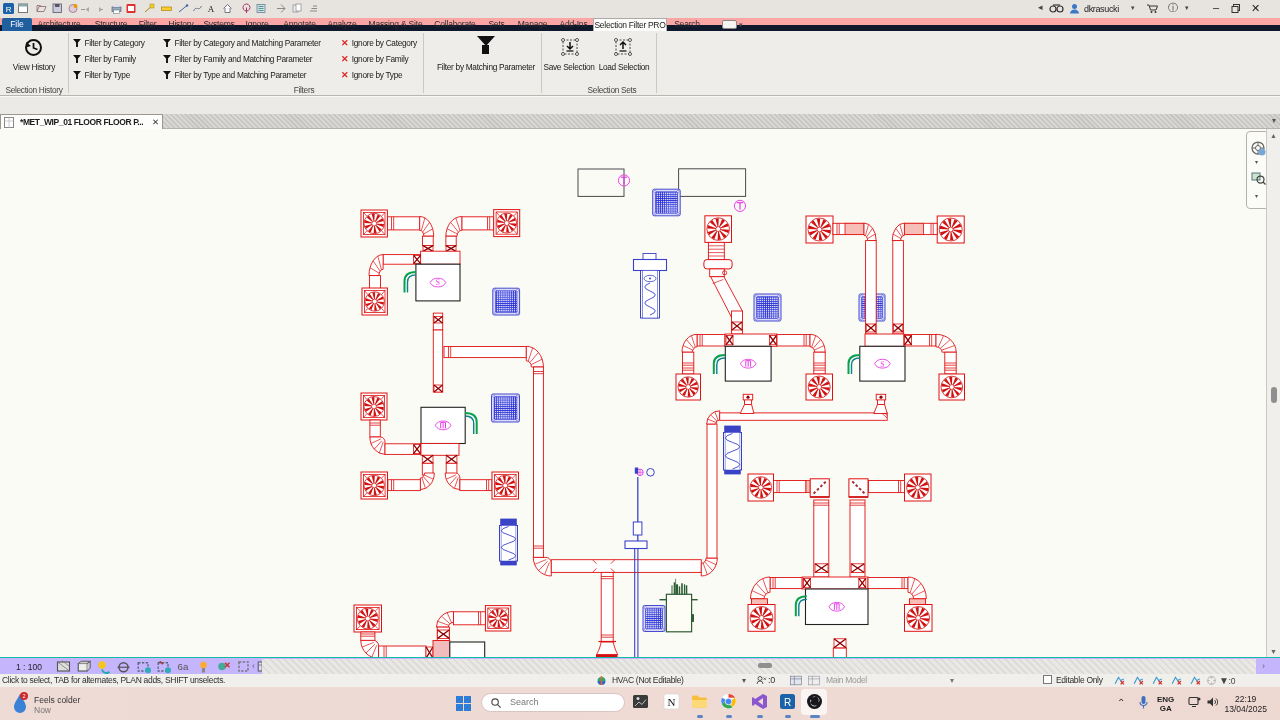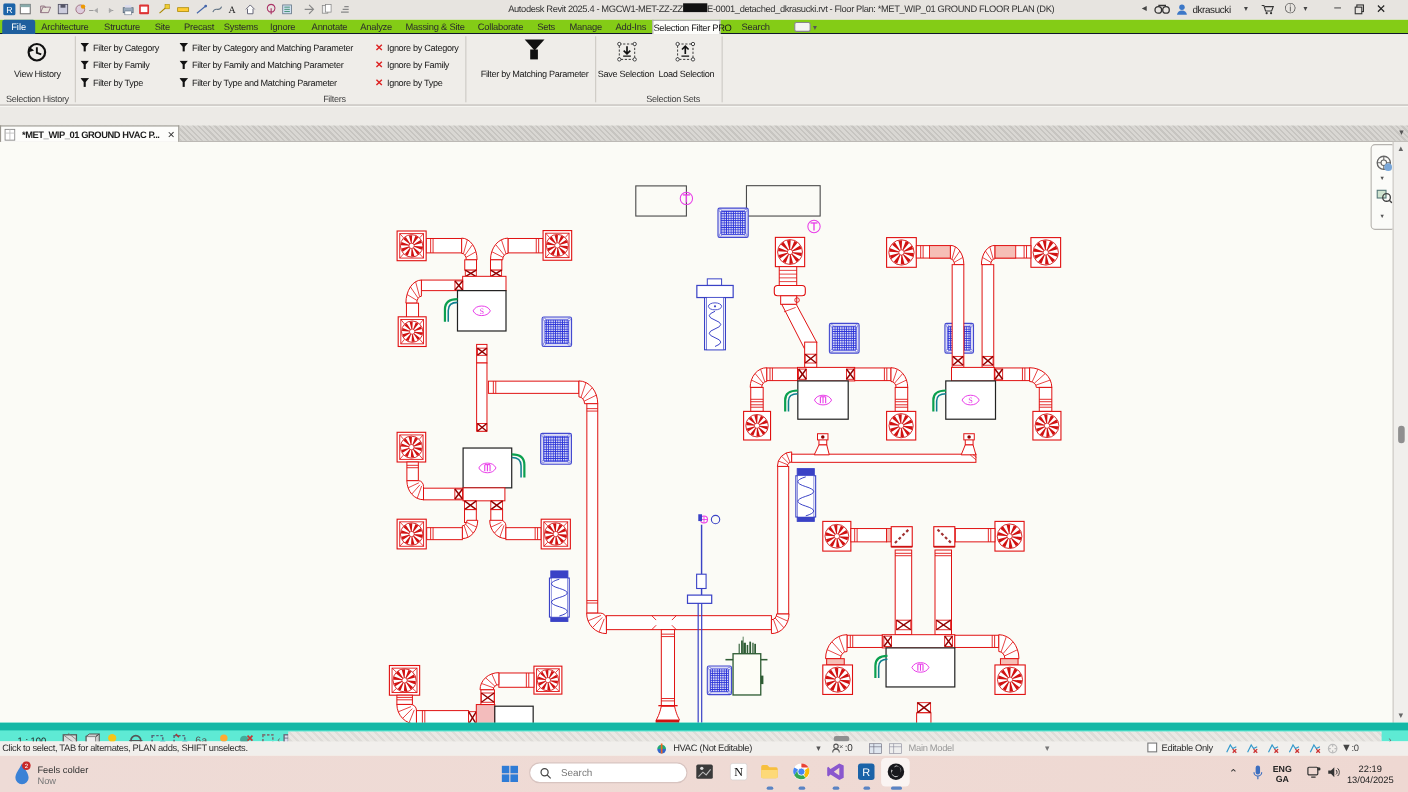--- a/index.html
+++ b/index.html
@@ -1,23 +1,23 @@
 <!DOCTYPE html>
 <html><head><meta charset="utf-8"><style>
 *{margin:0;padding:0;box-sizing:border-box}
 html,body{width:1280px;height:720px;overflow:hidden;font-family:"Liberation Sans",sans-serif;background:#fbfbf6}
 #page{position:relative;width:1280px;height:720px}
 #cv{position:absolute;left:0;top:0;z-index:1}
 .bar{position:absolute;left:0;width:1280px;z-index:3}
 #titlebar{top:0;height:18px;background:#e7e4e0;font-size:8.5px;letter-spacing:-0.35px;color:#333}
-#tabrow{top:18px;height:13px;background:#84cc16;border-bottom:1px solid #0f172a}
+#tabrow{top:18px;height:13px;background:#fca5a5;border-bottom:6px solid #0f172a}
 #ribbon{top:31px;height:65px;background:#efede9;border-bottom:1px solid #b9b6b1}
 #framegap{top:97px;height:17px;background:#eceae6}
 #viewtabs{top:114px;height:15px;background:repeating-linear-gradient(45deg,#c7c5c1 0 1.5px,#d9d7d3 1.5px 3.5px);border-bottom:1px solid #b5b2ae}
-#viewctl{top:657px;height:17px;background:#5eead4;border-top:7px solid #14b8a6}
+#viewctl{top:657px;height:17px;background:#c4b5fd;border-top:1px solid #14b8a6}
 #statusbar{top:674px;height:13px;background:#f1efec;font-size:8.5px;letter-spacing:-0.3px;color:#2e2e2e}
 #taskbar{top:687px;height:33px;background:linear-gradient(90deg,#eedbd6,#efdad4 55%,#eed8d2)}
 .tab{display:inline-block;font-size:8.5px;letter-spacing:-0.2px;color:#2b2b2b;position:absolute;top:0;line-height:13px;white-space:nowrap}
 .tl-ic{position:absolute;top:2.5px;height:11px}
 .vt{position:absolute;left:0;top:0;width:163px;height:15px;background:#fdfdfb;border:1px solid #9a978f;border-bottom:none;font-size:8.5px;letter-spacing:-0.4px;font-weight:700;color:#1c1c1c;line-height:14px;white-space:nowrap}
 .glabel{position:absolute;top:54px;font-size:8.3px;letter-spacing:-0.3px;color:#444;text-align:center}
 .ritem{position:absolute;font-size:8.3px;letter-spacing:-0.3px;color:#1a1a1a;white-space:nowrap}
 .funnel{display:inline-block;width:8px;height:8px;background:#111;clip-path:polygon(0 0,100% 0,62% 45%,62% 100%,38% 100%,38% 45%);vertical-align:-1px;margin-right:3.5px}
 .redx{color:#d22;font-weight:700;margin-right:3.5px;font-size:9px}
 .psep{position:absolute;top:2px;height:60px;width:1px;background:#ccc9c4}
@@ -617,21 +617,20 @@
           <path d="M2,11 h16 M10,3 l8,8 -8,8" fill="none" stroke="#888" stroke-width="2"></path>
         </g>
         <g transform="translate(580,0)">
           <rect x="2" y="4" width="10" height="14" fill="#eee" stroke="#888" stroke-width="1.4"></rect>
           <rect x="8" y="2" width="10" height="14" fill="#fff" stroke="#888" stroke-width="1.4"></rect>
         </g>
         <g transform="translate(614,0)">
           <path d="M2,16 h14 M5,11 h11 M8,6 h8" stroke="#888" stroke-width="2"></path>
         </g>
       </svg>
-      <div style="position:absolute;left:462px;top:3px;white-space:nowrap">Autodesk Revit 2025.4 - MGCW1-MET-ZZ-ZZ<span style="display:inline-block;width:22px;height:8px;background:#111;vertical-align:0"></span>E-0001_detached_dkrasucki.rvt - Floor Plan: *MET_WIP_01 GROUND FLOOR PLAN (DK)</div>
       <div style="position:absolute;left:1038px;top:2px;font-size:9px;color:#444">◂</div>
       <svg class="tl-ic" style="left:1048px;width:18px" viewBox="0 0 36 22">
         <circle cx="10" cy="12" r="6" fill="none" stroke="#333" stroke-width="2.4"></circle>
         <circle cx="24" cy="12" r="6" fill="none" stroke="#333" stroke-width="2.4"></circle>
         <path d="M10,4 h14" stroke="#333" stroke-width="2.4"></path>
       </svg>
       <svg class="tl-ic" style="left:1069px;width:11px" viewBox="0 0 22 22">
         <circle cx="11" cy="7" r="5" fill="#3c78c8"></circle>
         <path d="M2,21 a9,8 0 0 1 18,0 Z" fill="#3c78c8"></path>
       </svg>
@@ -648,33 +647,33 @@
       <svg class="tl-ic" style="left:1231px;width:10px" viewBox="0 0 20 22">
         <rect x="5" y="3" width="12" height="12" fill="none" stroke="#333" stroke-width="2"></rect>
         <rect x="2" y="7" width="12" height="12" fill="#e7e4e0" stroke="#333" stroke-width="2"></rect>
       </svg>
       <div style="position:absolute;left:1251px;top:2px;font-size:11px;color:#222">✕</div>
     </div>
     <div class="bar" id="tabrow">
       <div style="position:absolute;left:2px;top:0;width:30px;height:13px;background:#1f5f9e;color:#fff;font-size:8.5px;text-align:center;line-height:13px;border-radius:2px 2px 0 0">File</div>
       <div class="tab" style="left:59px;transform:translateX(-50%)">Architecture</div>
       <div class="tab" style="left:111px;transform:translateX(-50%)">Structure</div>
-      <div class="tab" style="left:147.5px;transform:translateX(-50%)">Site</div>
-      <div class="tab" style="left:181px;transform:translateX(-50%)">Precast</div>
+      <div class="tab" style="left:147.5px;transform:translateX(-50%)">Filter</div>
+      <div class="tab" style="left:181px;transform:translateX(-50%)">History</div>
       <div class="tab" style="left:219px;transform:translateX(-50%)">Systems</div>
       <div class="tab" style="left:257px;transform:translateX(-50%)">Ignore</div>
       <div class="tab" style="left:299.5px;transform:translateX(-50%)">Annotate</div>
       <div class="tab" style="left:342px;transform:translateX(-50%)">Analyze</div>
       <div class="tab" style="left:395.5px;transform:translateX(-50%)">Massing &amp; Site</div>
       <div class="tab" style="left:455px;transform:translateX(-50%)">Collaborate</div>
       <div class="tab" style="left:496.5px;transform:translateX(-50%)">Sets</div>
       <div class="tab" style="left:532.5px;transform:translateX(-50%)">Manage</div>
       <div class="tab" style="left:573.5px;transform:translateX(-50%)">Add-Ins</div>
       <div class="tab" style="left:687px;transform:translateX(-50%)">Search</div>
-      <div style="position:absolute;left:593px;top:0;width:62px;height:13px;background:#fdfdfb;border:1px solid #aaa;border-bottom:none;font-size:8.5px;letter-spacing:-0.3px;text-align:center;line-height:13px;color:#1a1a1a;white-space:nowrap">Selection Filter PRO</div>
+      <div style="position:absolute;left:593px;top:0;width:74px;height:13px;background:#fdfdfb;border:1px solid #aaa;border-bottom:none;font-size:8.5px;letter-spacing:-0.3px;text-align:center;line-height:13px;color:#1a1a1a;white-space:nowrap">Selection Filter PRO</div>
       <div style="position:absolute;left:722px;top:2px;width:15px;height:9px;border:1px solid #888;border-radius:2px;background:#f5f4f1"></div>
       <div style="position:absolute;left:739px;top:3px;font-size:7px;color:#555">▾</div>
     </div>
     <div class="bar" id="ribbon">
       <svg style="position:absolute;left:23px;top:6px;width:21px;height:21px" viewBox="0 0 42 42">
         <circle cx="21" cy="21" r="15" fill="none" stroke="#111" stroke-width="4"></circle>
         <path d="M21,12 L21,22 L29,25" fill="none" stroke="#111" stroke-width="3.5"></path>
         <path d="M6,10 L6,21 L16,18 Z" fill="#111"></path>
       </svg>
       <div class="ritem" style="left:34px;top:31px;transform:translateX(-50%)">View History</div>
@@ -716,21 +715,21 @@
       </svg>
       <div class="ritem" style="left:624px;top:31px;transform:translateX(-50%)">Load Selection</div>
       <div class="glabel" style="left:578px;width:68px">Selection Sets</div>
       <div class="psep" style="left:656px"></div>
     </div>
     <div class="bar" id="framegap"></div>
     <div class="bar" id="viewtabs">
       <div class="vt"><svg style="position:absolute;left:3px;top:2px;width:10px;height:11px" viewBox="0 0 20 22">
           <rect x="1" y="1" width="18" height="20" fill="#fff" stroke="#888" stroke-width="2"></rect>
           <path d="M10,1 L10,21 M1,8 h18" stroke="#bbb" stroke-width="1.5"></path>
-        </svg><span style="margin-left:19px">*MET_WIP_01 GROUND HVAC P...</span><span style="position:absolute;left:151px;top:0;color:#333;font-weight:400">✕</span></div>
+        </svg><span style="margin-left:19px">*MET_WIP_01 FLOOR FLOOR P...</span><span style="position:absolute;left:151px;top:0;color:#333;font-weight:400">✕</span></div>
       <div style="position:absolute;right:4px;top:2px;font-size:8px;color:#555">▾</div>
     </div>
     <div style="position:absolute;left:1246px;top:131px;width:23px;height:78px;z-index:2;background:rgba(250,250,248,.85);border:1px solid #b5b2ae;border-radius:4px">
       <svg style="position:absolute;left:3px;top:8px;width:16px;height:16px" viewBox="0 0 32 32">
         <circle cx="16" cy="16" r="12" fill="none" stroke="#666" stroke-width="2.5"></circle>
         <circle cx="16" cy="16" r="5" fill="none" stroke="#666" stroke-width="2"></circle>
         <path d="M16,4 v7 M16,21 v7 M4,16 h7 M21,16 h7" stroke="#666" stroke-width="2"></path>
         <circle cx="24" cy="24" r="7" fill="#7aa7d8"></circle>
       </svg>
       <div style="position:absolute;left:8px;top:26px;font-size:6px;color:#555">▾</div>

